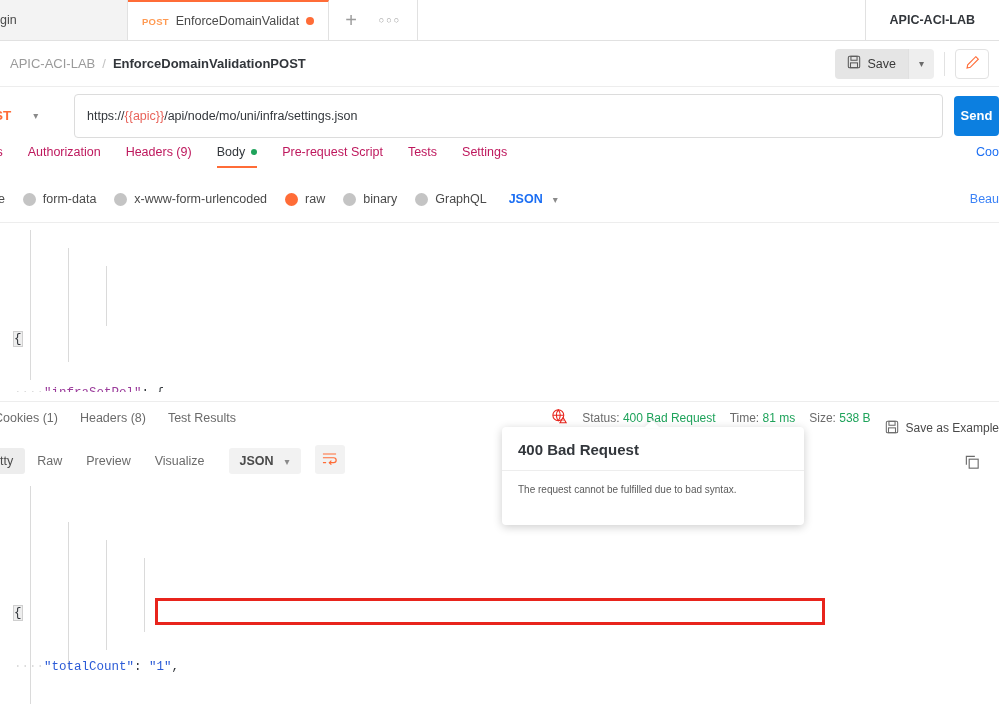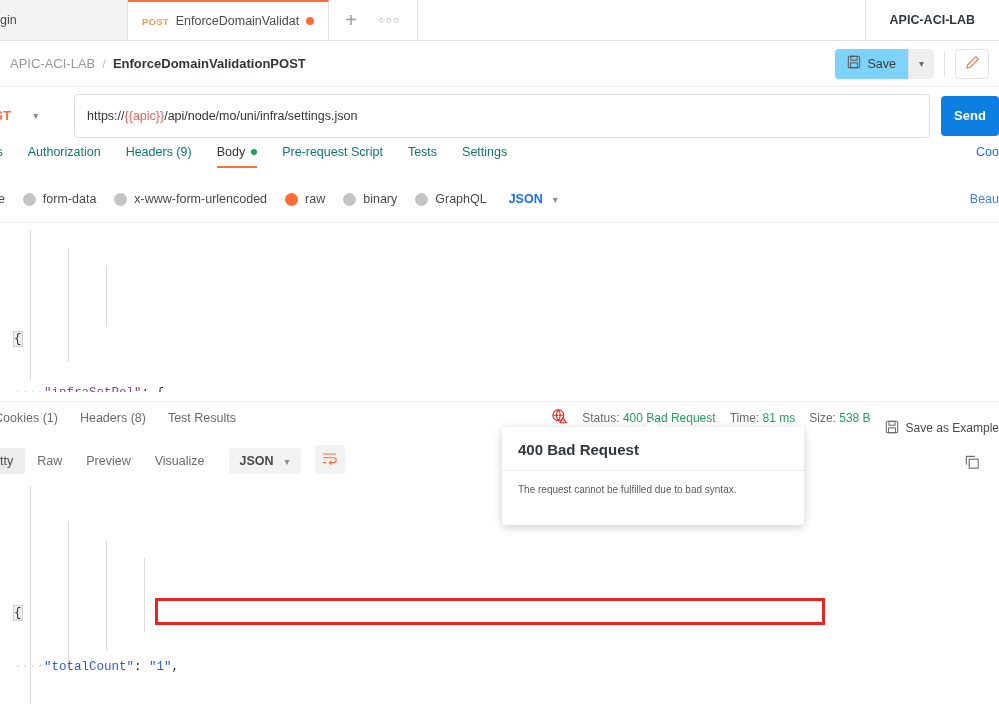--- a/index.html
+++ b/index.html
@@ -58,21 +58,21 @@
     position: absolute; left: 0; top: 41px; width: 999px; height: 46px;
     background: #fff; display: flex; align-items: center; padding: 0 10px;
     border-bottom: 1px solid #ededed;
   }
   .crumb { font-size: 13px; color: #9a9a9a; }
   .crumb-sep { margin: 0 7px; color: #c2c2c2; }
   .crumb-cur { font-size: 13px; font-weight: bold; color: #32363b; }
   .crumb-right { margin-left: auto; display: flex; align-items: center; gap: 0; }
   .save-btn {
     display: flex; align-items: center; gap: 7px;
-    background: #7dd3fc; border: none; height: 30px; padding: 0 12px;
+    background: #e5e5e5; border: none; height: 30px; padding: 0 12px;
     border-radius: 4px 0 0 4px; font-size: 12.5px; color: #3a3a3a;
     font-family: "Liberation Sans", sans-serif; cursor: pointer;
   }
   .save-caret {
     background: #eeeeee; border: none; height: 30px; width: 26px;
     border-radius: 0 4px 4px 0; border-left: 1px solid #e0e0e0;
     color: #6b6b6b; font-size: 10px; cursor: pointer;
     display: flex; align-items: center; justify-content: center;
   }
   .vsep { width: 1px; height: 24px; background: #e2e2e2; margin: 0 10px; }
@@ -94,32 +94,32 @@
   .method-txt { font-size: 13.5px; font-weight: bold; color: #ff6c37; margin-left: -6px;}
   .method-caret { color: #8a8a8a; font-size: 10px; }
   .url-input {
     flex: 1; height: 44px; border: 1px solid #dcdcdc; border-radius: 4px;
     background: #fff; display: flex; align-items: center; padding: 0 12px;
     font-size: 12.5px; color: #32363b; margin-right: 11px;
     font-family: "Liberation Sans", sans-serif; white-space: nowrap; overflow: hidden;
   }
   .url-var { color: #e8635a; }
   .send-btn {
-    width: 58px; height: 40px; background: #0c7fe0; color: #fff; border: none;
+    width: 45px; height: 40px; background: #0c7fe0; color: #fff; border: none;
     border-radius: 4px; font-size: 13px; font-weight: bold; cursor: pointer;
     font-family: "Liberation Sans", sans-serif; margin-right: 0;
   }
 
   
   .reqtabs {
     position: absolute; left: 0; top: 145px; width: 999px; height: 31px;
     display: flex; align-items: flex-start;
   }
   .rtab {
-    font-size: 12.5px; color: #0f766e; padding: 0 0 9px 0; margin-right: 25px;
+    font-size: 12.5px; color: #be185d; padding: 0 0 9px 0; margin-right: 25px;
     cursor: pointer; position: relative; white-space: nowrap;
     display: flex; align-items: center; gap: 6px;
   }
   .rtab.first { margin-left: -14px; }
   .rtab.active { color: #32363b; }
   .rtab.active::after {
     content: ""; position: absolute; left: 0; right: 0; bottom: 0;
     height: 2px; background: #ff6c37;
   }
   .rtab .green-dot { width: 6px; height: 6px; border-radius: 50%; background: #1fa35b; }

